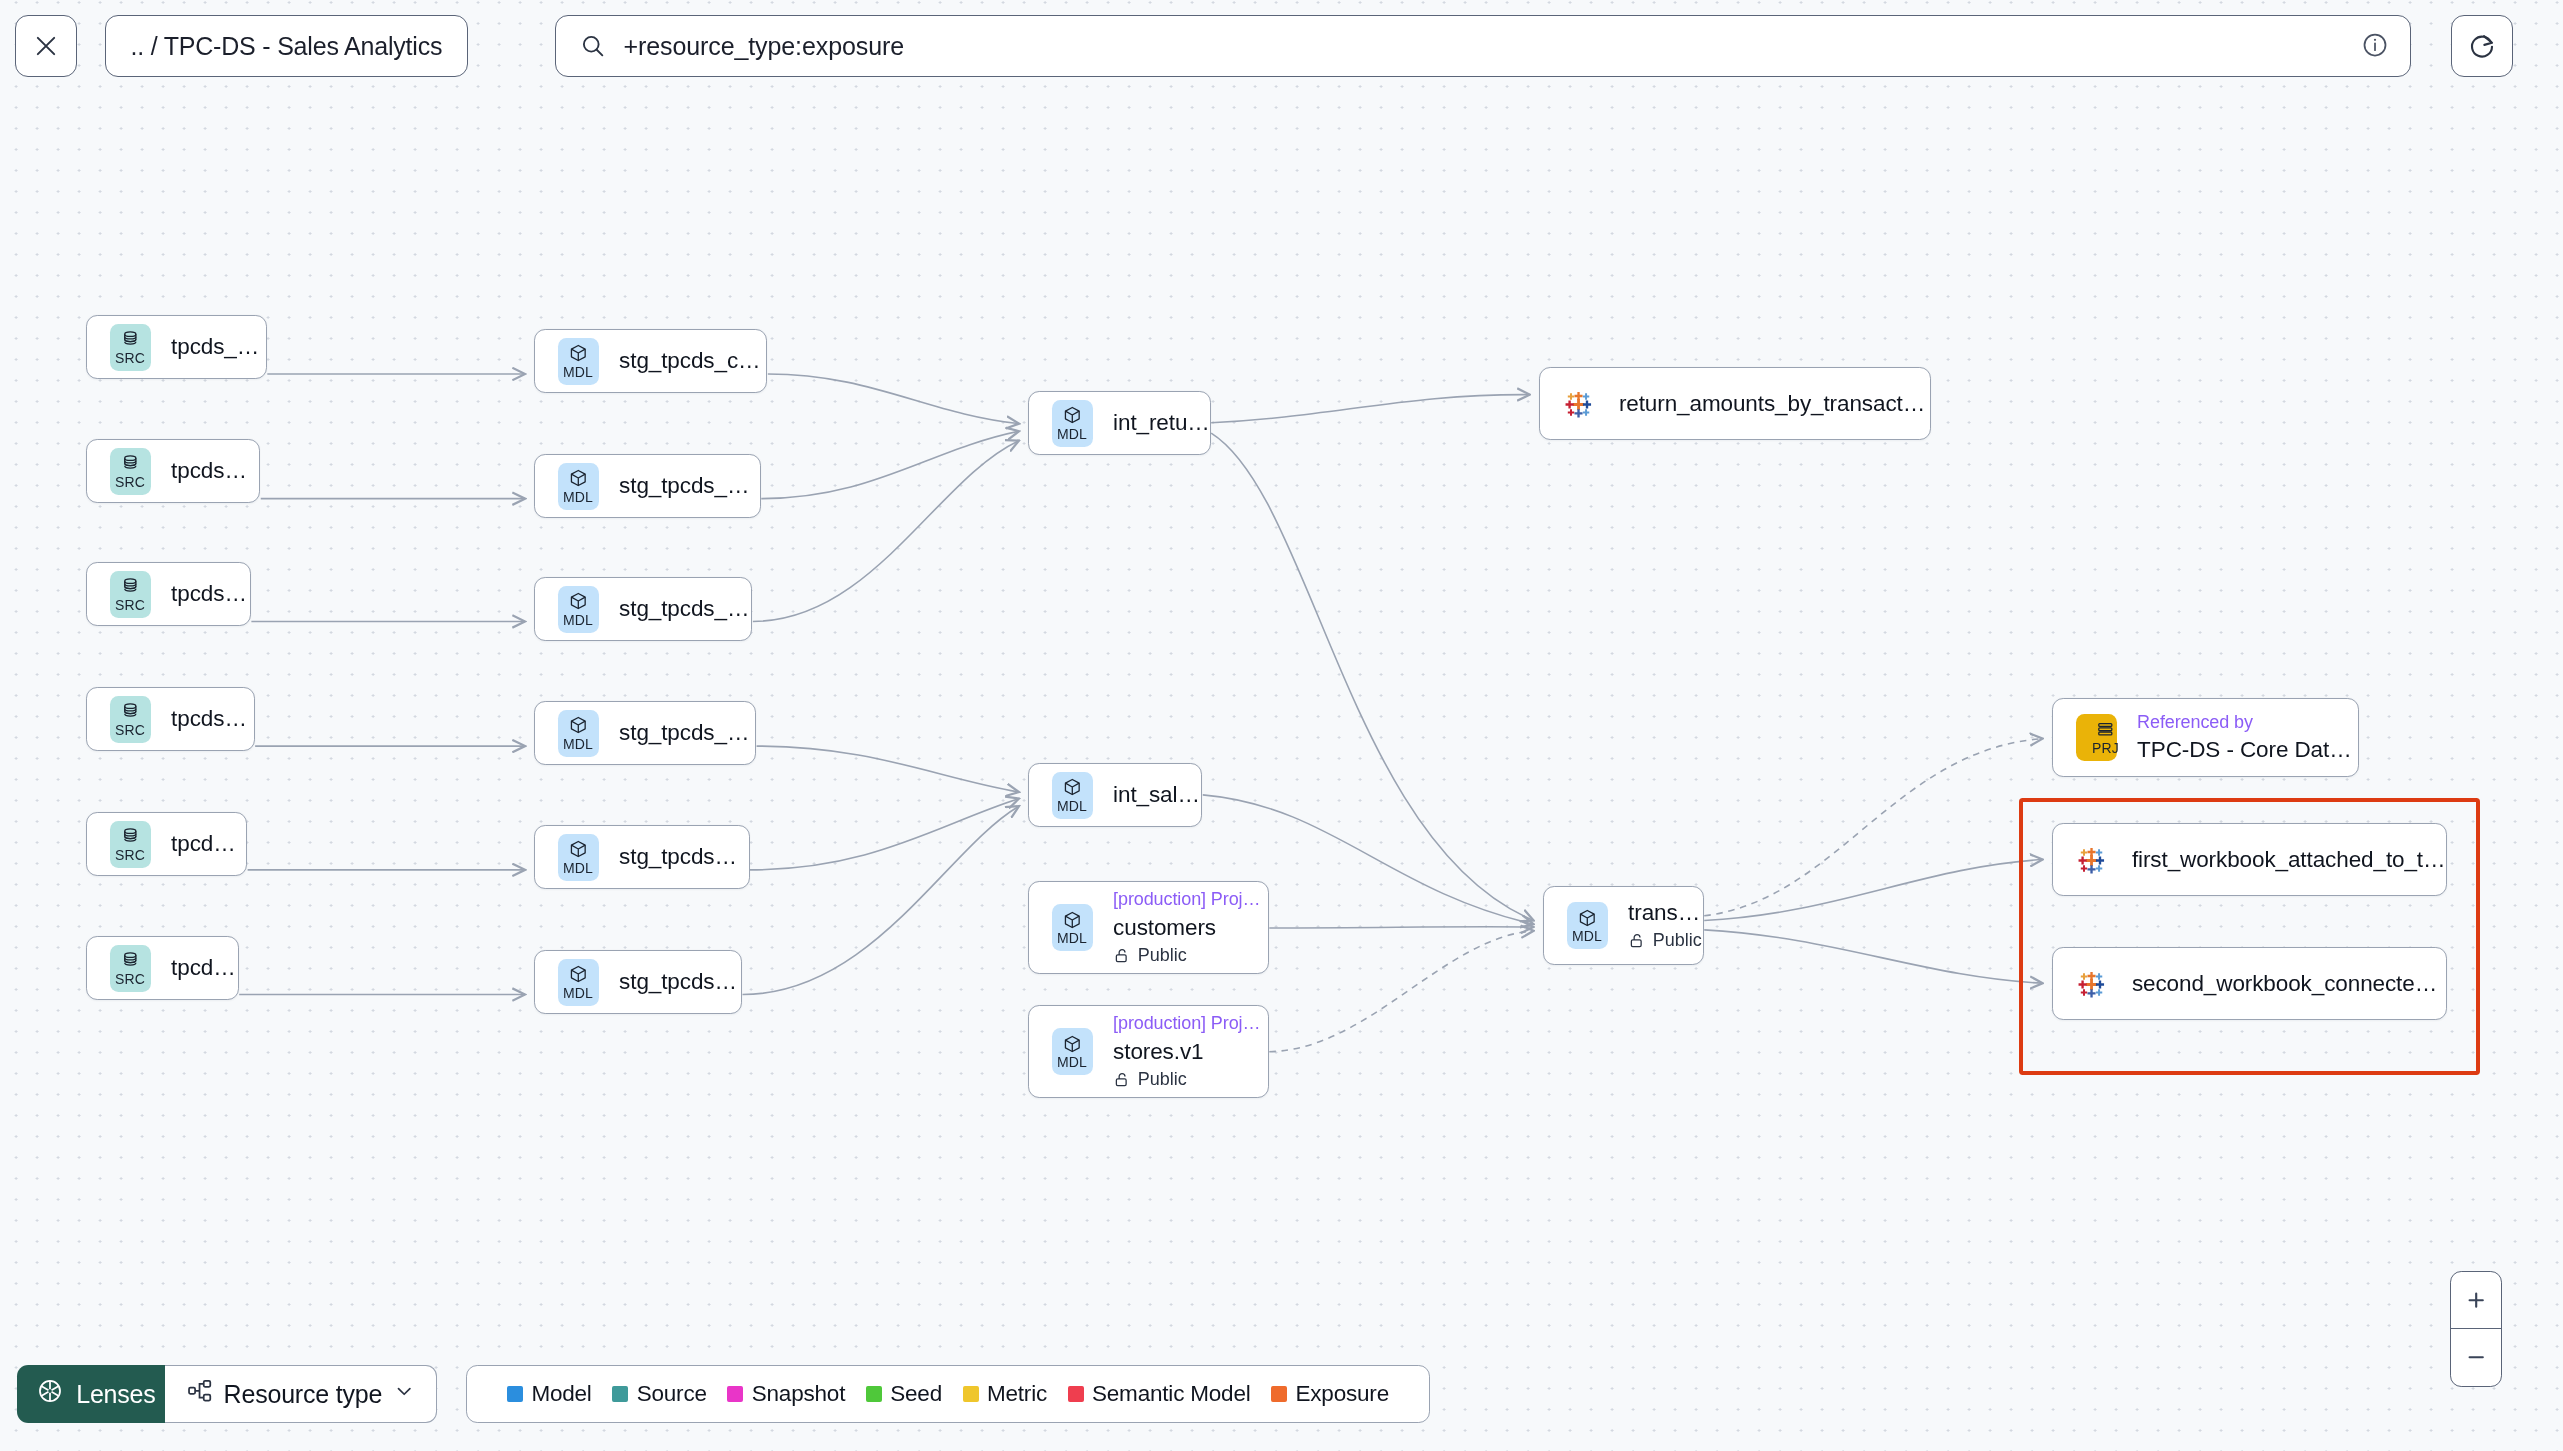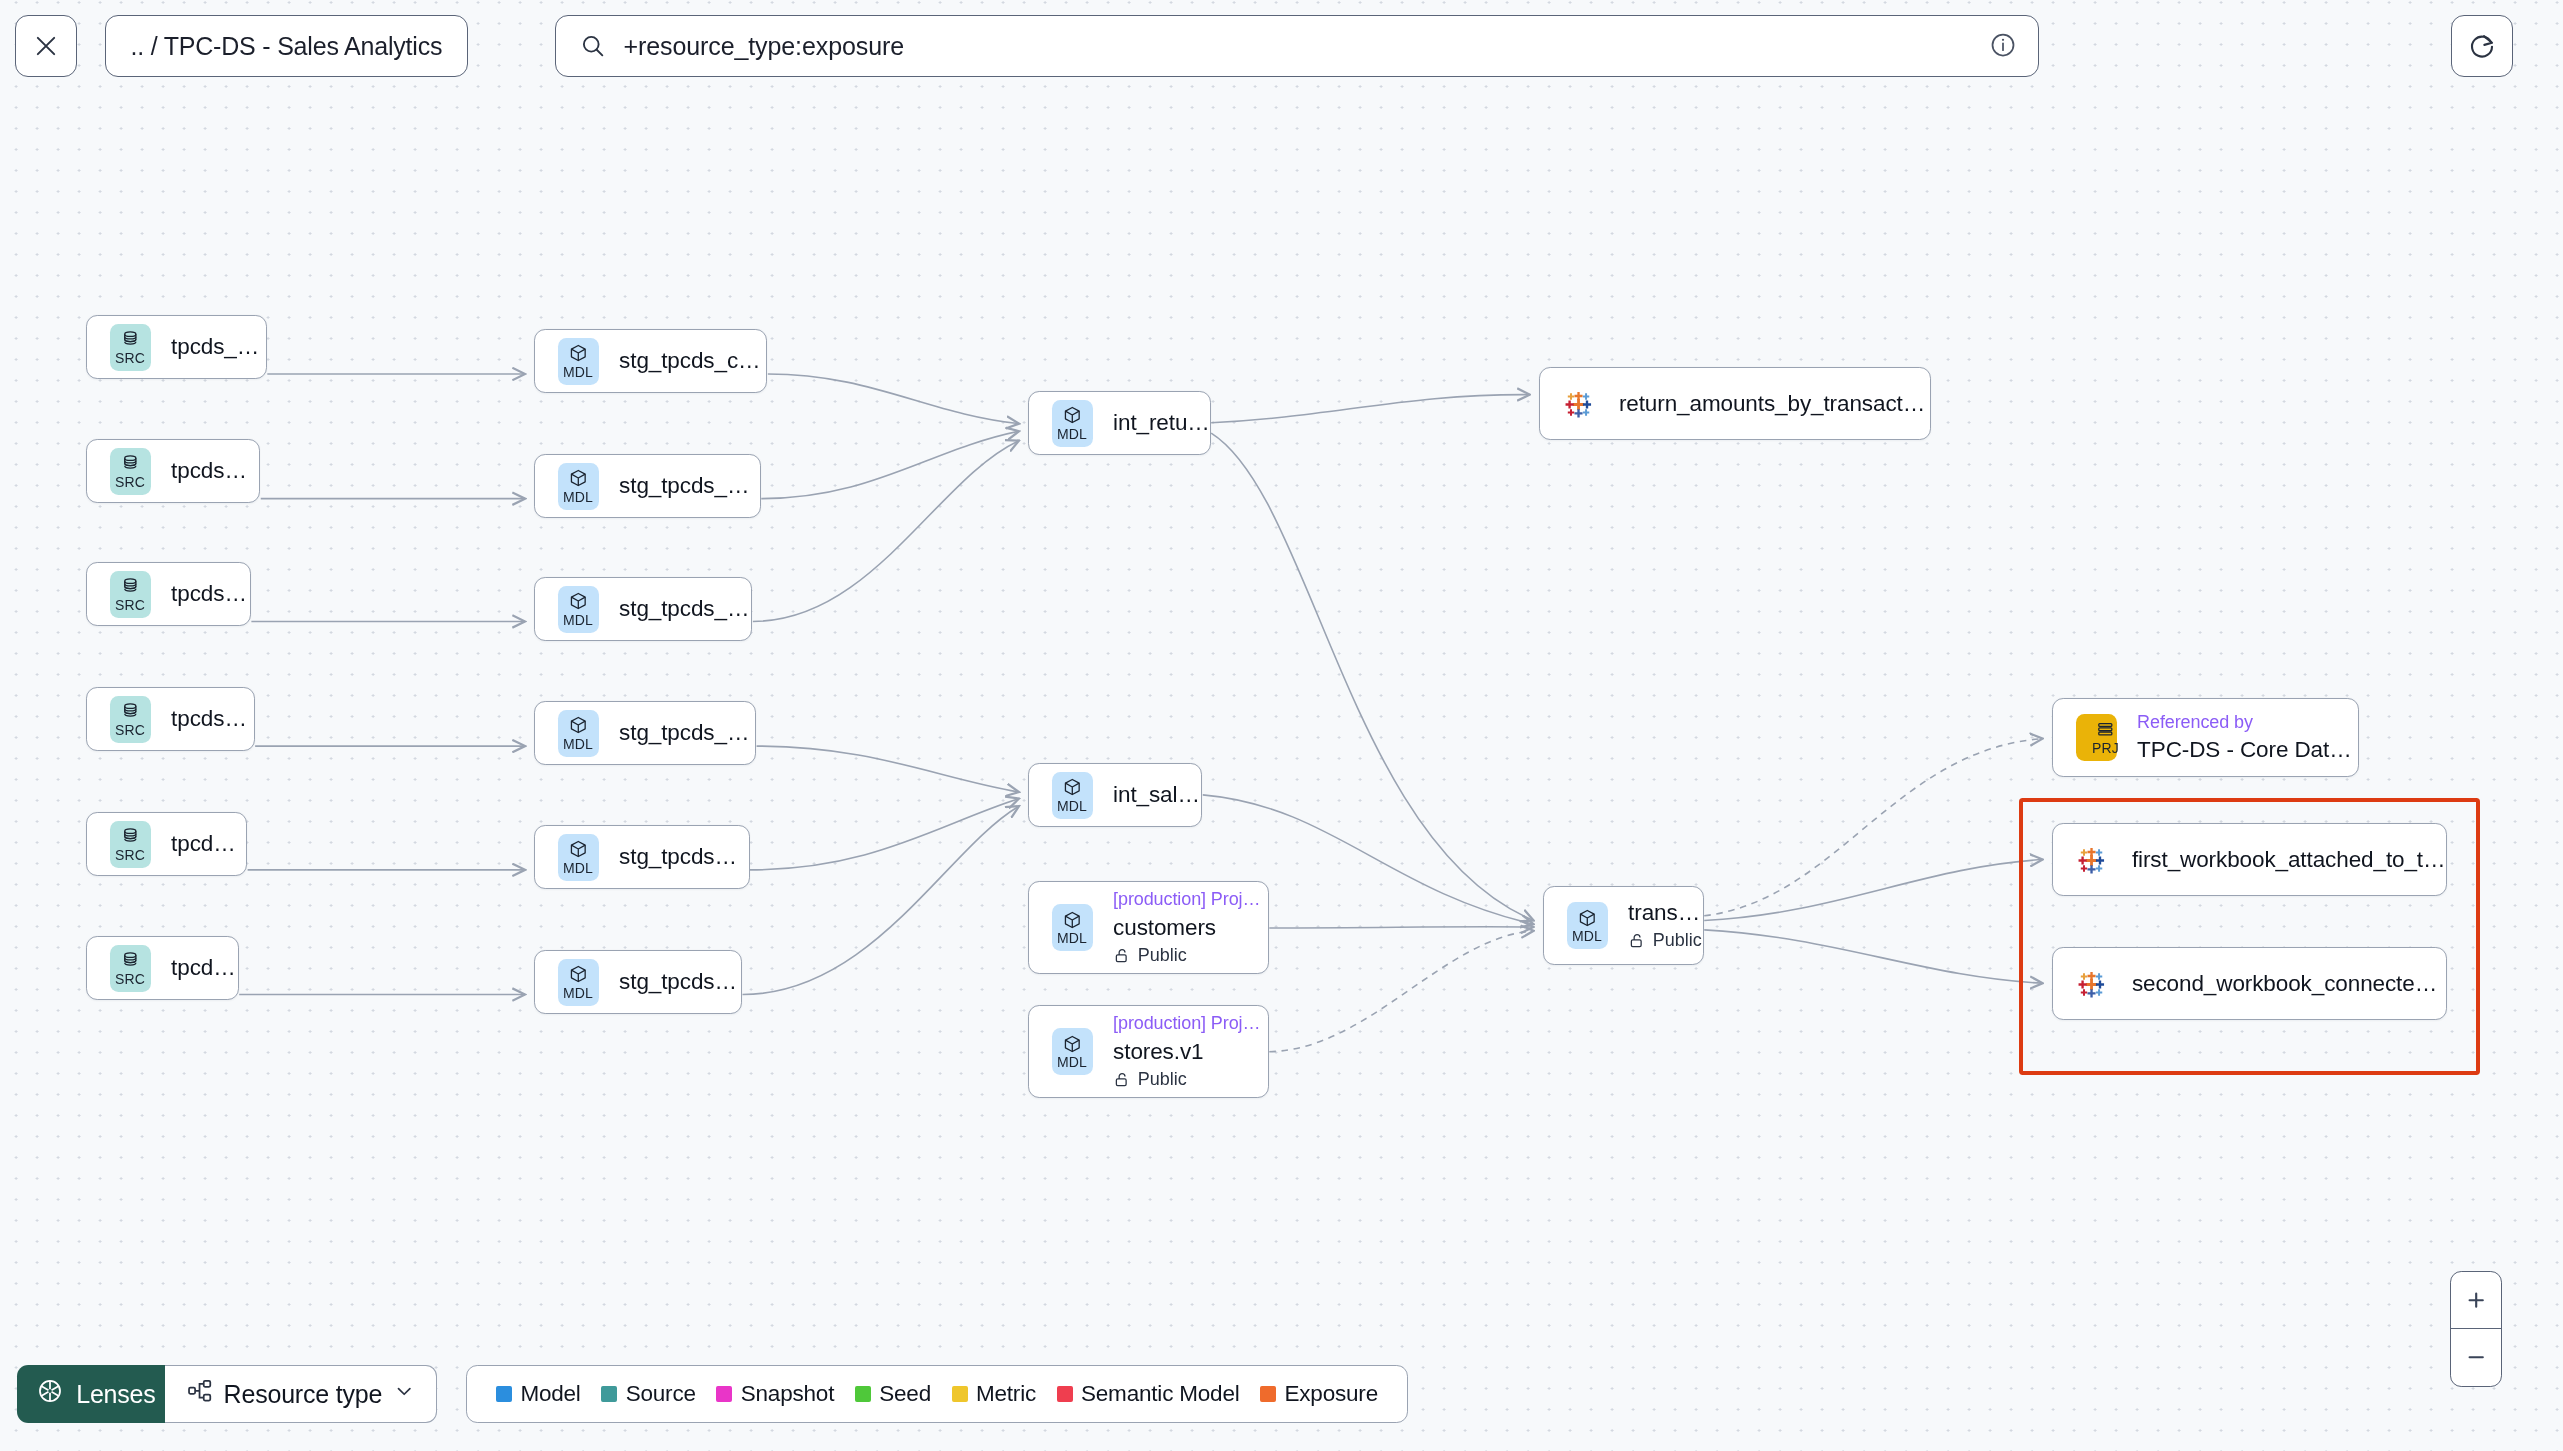--- a/index.html
+++ b/index.html
@@ -34,21 +34,21 @@
   #close-btn { position: absolute; left: 15px; top: 15px; width: 62px; height: 62px; }
   #close-btn svg { width: 28px; height: 28px; }
   #breadcrumb {
     position: absolute; left: 105px; top: 15px; height: 62px;
     padding: 0 24.4px;
     font-size: 25px; color: #1b1f2b; letter-spacing: -0.2px;
     white-space: nowrap;
   }
   #search-box {
     position: absolute; left: 555px; top: 15px;
-    width: 1484px; height: 62px;
+    width: 1856px; height: 62px;
     padding: 0 20.6px 0 22.5px;
     justify-content: flex-start; gap: 17px;
   }
   #search-box .sicon { flex: 0 0 auto; display:flex; }
   #search-input-text {
     flex: 1 1 auto;
     font-size: 25px; color: #1b1f2b; letter-spacing: -0.1px;
     border: none; outline: none; background: transparent;
     font-family: "Liberation Sans", sans-serif;
   }
@@ -122,21 +122,21 @@
     position: absolute; left: 165px; bottom: 28px;
     height: 58px; padding: 0 19px 0 20.6px;
     background: #fff; border: 1.4px solid #9aa3b2;
     border-left: none;
     border-radius: 0 11.2px 11.2px 0;
     display: flex; align-items: center; gap: 10px;
     font-size: 25px; color: #10151f; letter-spacing: -0.2px; cursor: pointer;
   }
   #legend {
     position: absolute; left: 466px; bottom: 28px;
-    height: 58px; padding: 0 29px;
+    height: 58px; padding: 0 40px;
     background: #fff; border: 1.4px solid #9aa3b2; border-radius: 11.2px;
     display: flex; align-items: center; gap: 20.6px;
   }
   .legend-item { display: flex; align-items: center; gap: 8.4px; }
   .legend-sw { width: 16px; height: 16px; border-radius: 1.9px; }
   .legend-lbl { font-size: 22.5px; color: #10151f; letter-spacing: -0.2px; white-space: nowrap; }
 
   #zoom-controls {
     position: absolute; left: 2450px; top: 1271px;
     width: 52px; height: 116px;

